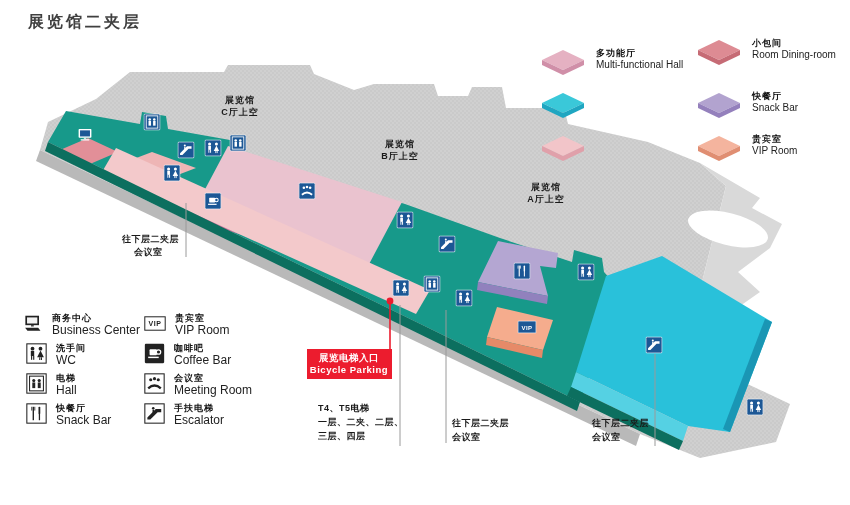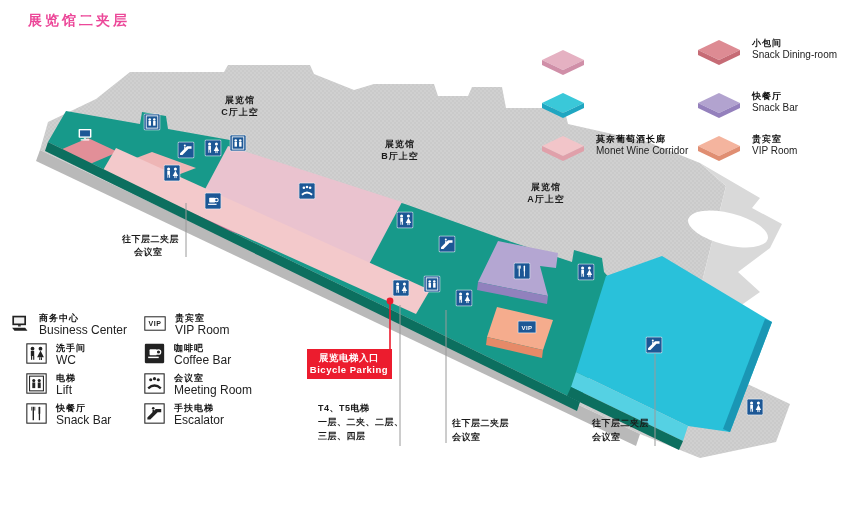--- a/index.html
+++ b/index.html
@@ -1,21 +1,21 @@
 <!DOCTYPE html>
 <html><head>
 <meta charset="utf-8">
 <style>
   html,body{margin:0;padding:0;background:#fff;}
   #stage{position:relative;width:850px;height:505px;background:#fff;overflow:hidden;
          font-family:"Liberation Sans",sans-serif;}
   #map-svg{position:absolute;left:0;top:0;}
   svg text{font-family:"Liberation Sans",sans-serif;}
-  .page-title{position:absolute;left:28px;top:12px;font-size:14px;font-weight:bold;
-              color:#ec4899;letter-spacing:3px;text-align:center;}
+  .page-title{position:absolute;left:28px;top:12px;font-size:16px;font-weight:bold;
+              color:#404040;letter-spacing:3px;text-align:center;}
   
   .lr-row{position:absolute;display:flex;align-items:flex-start;}
   .lr-row .tile{flex:0 0 auto;margin-right:10px;}
   .lr-txt .cn{font-size:9px;font-weight:bold;color:#111;letter-spacing:1px;line-height:11px;}
   .lr-txt .en{font-size:10px;color:#222;line-height:12px;}
   
   .ll-row{position:absolute;display:flex;align-items:flex-start;}
   .ll-row svg{flex:0 0 auto;margin-right:9px;}
   .ll-txt .cn{font-size:9px;font-weight:bold;color:#111;letter-spacing:1px;line-height:11px;}
   .ll-txt .en{font-size:12px;color:#222;line-height:12px;}
@@ -239,48 +239,48 @@
 
   <div class="page-title">展览馆二夹层</div>
 
   <div>
     <div class="lr-row" style="left:540px;top:48px">
       <svg class="tile" width="46" height="30" viewBox="0 0 46 30">
         <polygon points="23,2 44,12 23,22 2,12" fill="#e5b1c2"></polygon>
         <polygon points="2,12 23,22 23,27 2,17" fill="#d08fa8"></polygon>
         <polygon points="44,12 23,22 23,27 44,17" fill="#d08fa8"></polygon>
       </svg>
+      <div class="lr-txt">
+          <div class="cn">多功能厅</div>
+        <div class="en">Multi-functional Hall</div>
+        </div>
     </div>
     <div class="lr-row" style="left:540px;top:91px">
       <svg class="tile" width="46" height="30" viewBox="0 0 46 30">
         <polygon points="23,2 44,12 23,22 2,12" fill="#3ac8d9"></polygon>
         <polygon points="2,12 23,22 23,27 2,17" fill="#1fa6c1"></polygon>
         <polygon points="44,12 23,22 23,27 44,17" fill="#1fa6c1"></polygon>
       </svg>
     </div>
     <div class="lr-row" style="left:540px;top:134px">
       <svg class="tile" width="46" height="30" viewBox="0 0 46 30">
         <polygon points="23,2 44,12 23,22 2,12" fill="#f2c5c9"></polygon>
         <polygon points="2,12 23,22 23,27 2,17" fill="#e0a0aa"></polygon>
         <polygon points="44,12 23,22 23,27 44,17" fill="#e0a0aa"></polygon>
       </svg>
-      <div class="lr-txt">
-          <div class="cn">莫奈葡萄酒长廊</div>
-        <div class="en">Monet Wine Corridor</div>
-        </div>
     </div>
     <div class="lr-row" style="left:696px;top:38px">
       <svg class="tile" width="46" height="30" viewBox="0 0 46 30">
         <polygon points="23,2 44,12 23,22 2,12" fill="#dd8b93"></polygon>
         <polygon points="2,12 23,22 23,27 2,17" fill="#c66b75"></polygon>
         <polygon points="44,12 23,22 23,27 44,17" fill="#c66b75"></polygon>
       </svg>
       <div class="lr-txt">
           <div class="cn">小包间</div>
-        <div class="en">Snack Dining-room</div>
+        <div class="en">Room Dining-room</div>
         </div>
     </div>
     <div class="lr-row" style="left:696px;top:91px">
       <svg class="tile" width="46" height="30" viewBox="0 0 46 30">
         <polygon points="23,2 44,12 23,22 2,12" fill="#b2a3cf"></polygon>
         <polygon points="2,12 23,22 23,27 2,17" fill="#9480bc"></polygon>
         <polygon points="44,12 23,22 23,27 44,17" fill="#9480bc"></polygon>
       </svg>
       <div class="lr-txt">
           <div class="cn">快餐厅</div>
@@ -294,21 +294,21 @@
         <polygon points="44,12 23,22 23,27 44,17" fill="#e08e72"></polygon>
       </svg>
       <div class="lr-txt">
           <div class="cn">贵宾室</div>
         <div class="en">VIP Room</div>
         </div>
     </div>
   </div>
 
   <div>
-    <div class="ll-row" style="left:9px;top:313px">
+    <div class="ll-row" style="left:22px;top:313px">
       <svg width="21" height="21" viewBox="0 0 20 20">
           <use href="#lgicon-computer"></use>
         </svg>
       <div class="ll-txt">
           <div class="cn">商务中心</div>
         <div class="en">Business Center</div>
         </div>
     </div>
     <div class="ll-row" style="left:26px;top:343px">
       <svg width="21" height="21" viewBox="0 0 20 20">
@@ -318,21 +318,21 @@
           <div class="cn">洗手间</div>
         <div class="en">WC</div>
         </div>
     </div>
     <div class="ll-row" style="left:26px;top:373px">
       <svg width="21" height="21" viewBox="0 0 20 20">
           <use href="#lgicon-lift"></use>
         </svg>
       <div class="ll-txt">
           <div class="cn">电梯</div>
-        <div class="en">Lift</div>
+        <div class="en">Hall</div>
         </div>
     </div>
     <div class="ll-row" style="left:26px;top:403px">
       <svg width="21" height="21" viewBox="0 0 20 20">
           <use href="#lgicon-fork"></use>
         </svg>
       <div class="ll-txt">
           <div class="cn">快餐厅</div>
         <div class="en">Snack Bar</div>
         </div>

